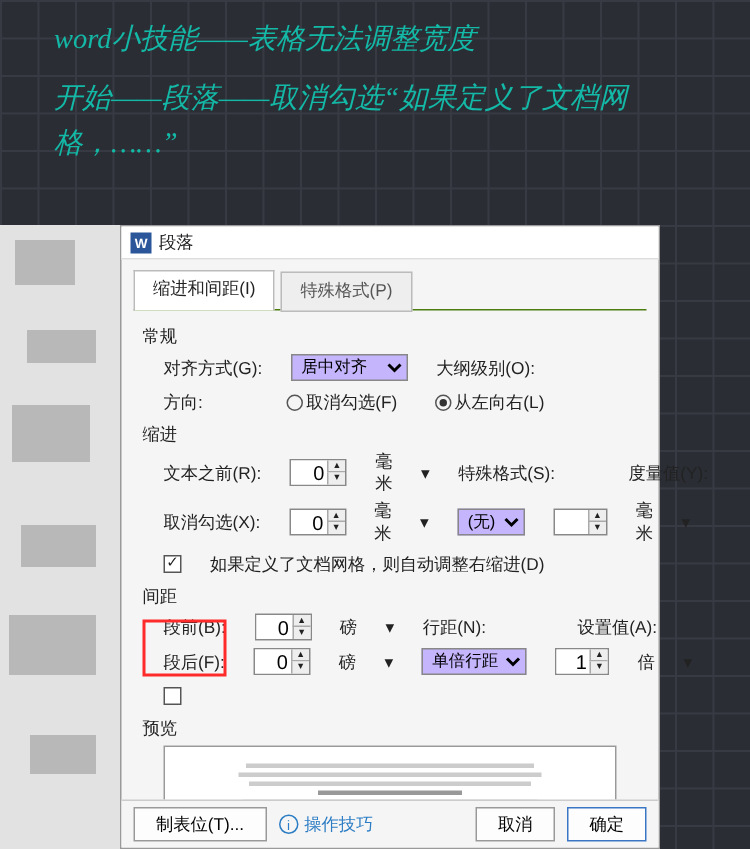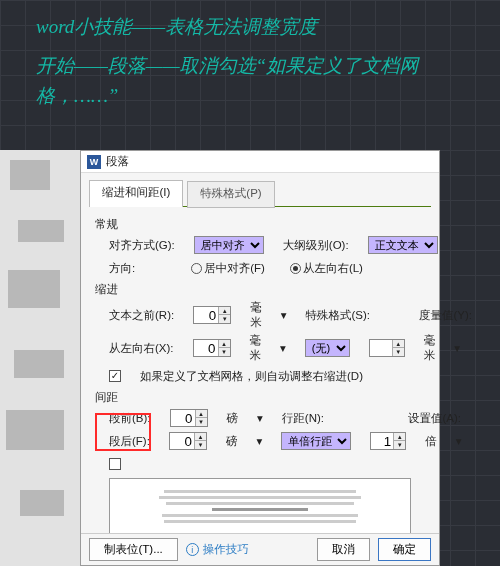--- a/index.html
+++ b/index.html
@@ -217,30 +217,27 @@
   <div class="panel">
 
     <div class="section">
       <div class="section-title">常规</div>
       <div class="row indent">
         <label>对齐方式(G):</label>
         <select style="width:78px">
           <option>居中对齐</option>
         </select>
         <label>大纲级别(O):</label>
-        <select style="width:78px">
-          <option>正文文本</option>
-        </select>
       </div>
       <div class="row indent">
         <label>方向:</label>
         <span style="width:18px"></span>
         <span class="radio">
           <span class="dot"></span>
-          <span>居中对齐(F)</span>
+          <span>取消勾选(F)</span>
         </span>
         <span class="radio checked">
           <span class="dot"></span>
           <span>从左向右(L)</span>
         </span>
       </div>
     </div>
 
     <div class="section">
       <div class="section-title">缩进</div>
@@ -252,21 +249,21 @@
               <span>▴</span>
               <span>▾</span>
             </span>
         </span>
         <span>毫米</span>
           <span>▾</span>
         <label>特殊格式(S):</label>
         <label style="margin-left:30px">度量值(Y):</label>
       </div>
       <div class="row indent">
-        <label>从左向右(X):</label>
+        <label>取消勾选(X):</label>
         <span class="spin">
           <input value="0" style="">
           <span class="btns">
               <span>▴</span>
               <span>▾</span>
             </span>
         </span>
         <span>毫米</span>
           <span>▾</span>
         <select style="width:62px">
@@ -295,21 +292,21 @@
         <span class="spin">
           <input value="0" style="">
           <span class="btns">
               <span>▴</span>
               <span>▾</span>
             </span>
         </span>
         <span>磅</span>
           <span>▾</span>
         <label>行距(N):</label>
-        <label style="margin-left:65px">设置值(A):</label>
+        <label style="margin-left:42px">设置值(A):</label>
       </div>
       <div class="row indent">
         <label>段后(F):</label>
         <span class="spin">
           <input value="0" style="">
           <span class="btns">
               <span>▴</span>
               <span>▾</span>
             </span>
         </span>
@@ -327,20 +324,21 @@
         </span>
         <span>倍</span>
           <span>▾</span>
       </div>
       <div class="row indent" style="position:relative">
         <span class="chk"></span>
       </div>
     </div>
 
     <div class="section">
+      <div class="section-title">预览</div>
       <div class="preview-box">
         <div class="pline" style="width:80%"></div>
         <div class="pline" style="width:84%"></div>
         <div class="pline" style="width:78%"></div>
         <div class="pline" style="width:40%;background:#999"></div>
         <div class="pline" style="width:82%"></div>
         <div class="pline" style="width:80%"></div>
       </div>
     </div>
 

